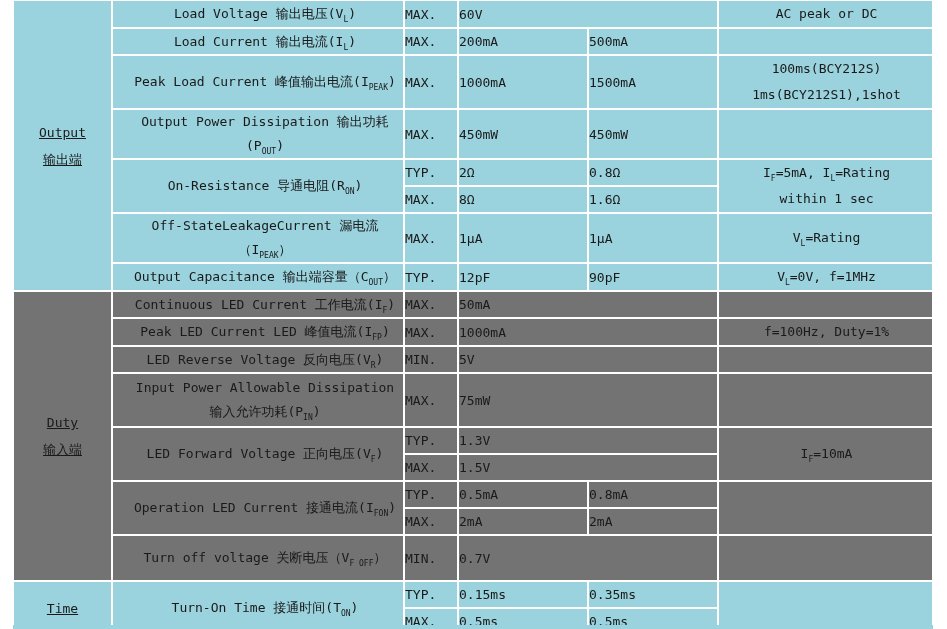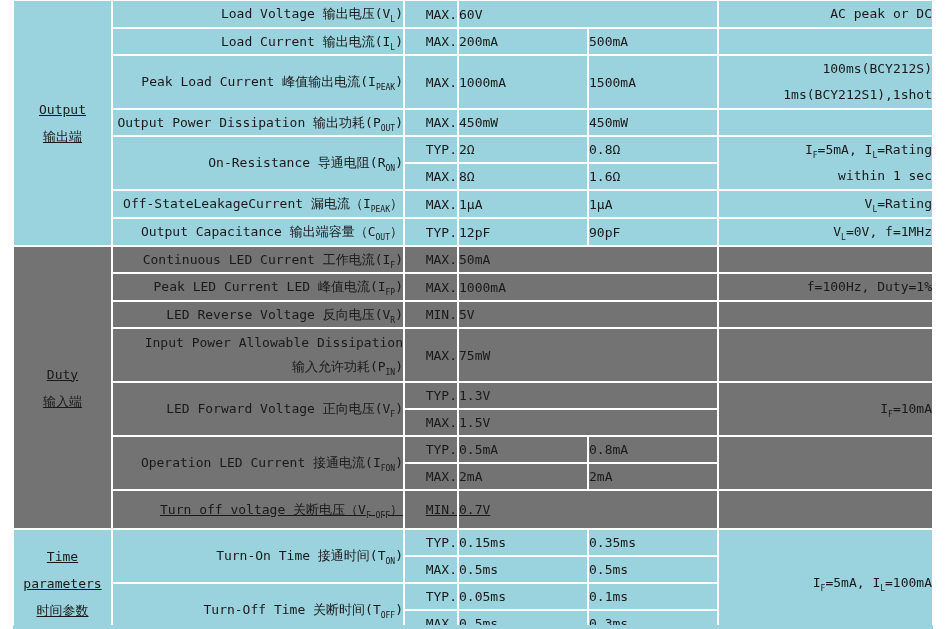--- a/index.html
+++ b/index.html
@@ -9,26 +9,26 @@
     color:#1a1a1a;overflow:hidden;
   }
   .wrap{position:absolute;left:13px;top:0;}
   table{border-collapse:separate;border-spacing:0;table-layout:fixed;width:920px;}
   td{
     border:1.5px solid #ffffff;background:#9ad2dd;
     font-size:13px;padding:0;vertical-align:middle;overflow:hidden;
   }
   tr{height:27px;}
   tr.tall{height:54px;}
-  tr.h31{height:39px;text-decoration:underline;}
+  tr.h31{height:46px;}
   td.cat{text-align:center;white-space:pre-line;line-height:27px;text-decoration:underline;}
-  td.param{text-align:right;padding-left:2px;white-space:pre-line;line-height:24px;margin-left:12px;}
-  td.limit{text-align:right;}
+  td.param{text-align:center;padding-left:14px;white-space:pre-line;line-height:24px;margin-left:12px;}
+  td.limit{text-align:left;}
   td.val{text-align:left;}
-  td.cond{text-align:right;padding-left:2px;white-space:pre-line;line-height:26px;}
+  td.cond{text-align:center;padding-left:2px;white-space:pre-line;line-height:26px;}
   td.lt{background:#737373;}
   sub{font-size:8px;line-height:0;}
   .bottom-strip{
     position:absolute;left:13px;top:625px;width:920px;height:4px;background:#9ad2dd;
   }
 </style>
 </head>
 <body>
 
 <div class="wrap">

